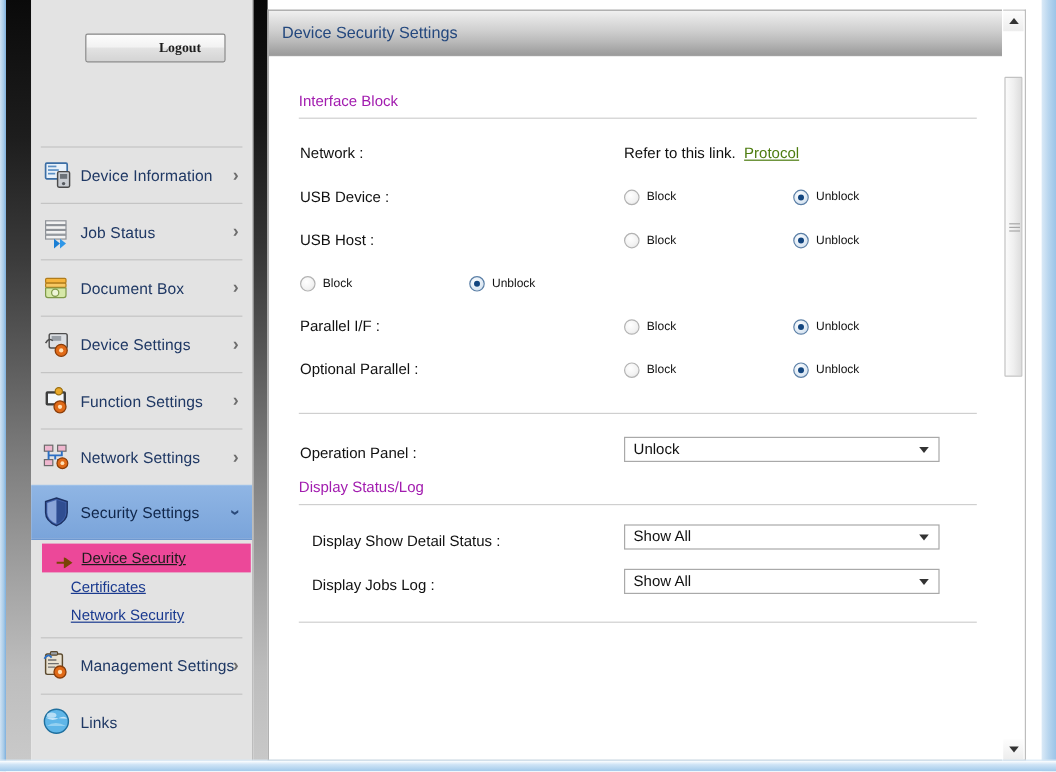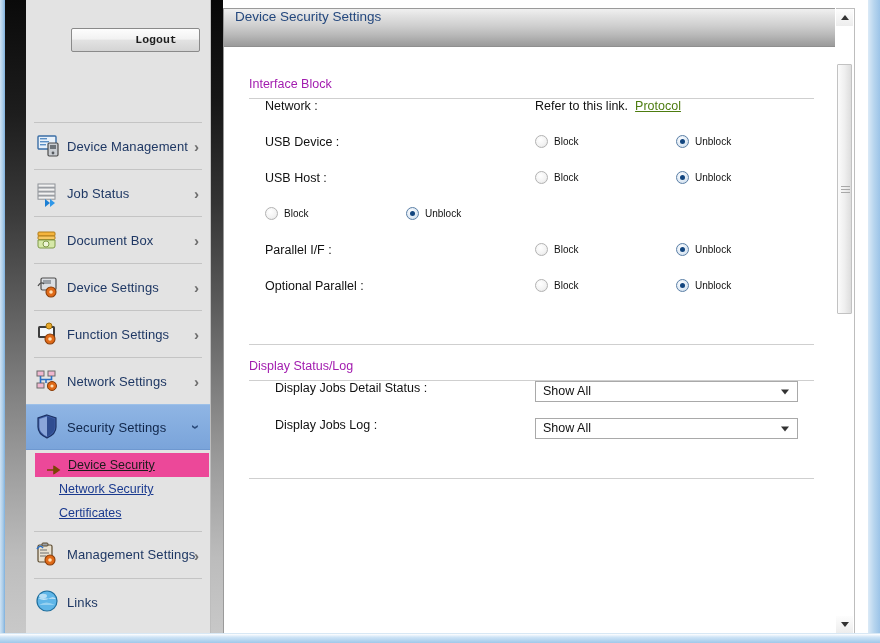--- a/index.html
+++ b/index.html
@@ -43,26 +43,26 @@
   }
 
   
   .sidebar{
     position:absolute; left:26px; top:0; width:185px; height:634px;
     background:#e3e3e3;
     border-right:1px solid #bdbdbd;
   }
   .logout-zone{ height:122px; position:relative; }
   .logout-btn{
-    position:absolute; left:45px; top:28px; width:129px; height:24px;
+    position:absolute; left:45px; top:28px; width:117px; height:24px;
     background:linear-gradient(to bottom,#fdfdfd 0%,#f2f2f2 45%,#e2e2e2 52%,#d4d4d4 100%);
     border:1px solid #8a8a8a;
     border-radius:2px;
     font-size:11.5px; font-weight:bold; color:#1d1d1d;
-    font-family:Liberation Mono, monospace;
+    font-family:Liberation Serif, serif;
     cursor:pointer;
     line-height:22px; text-align:center;padding-left:41px;
   }
   .nav-sep{ height:1px; background:#c4c4c4; margin:0 8px; }
 
   .nav-item{
     position:relative; height:46px; display:flex; align-items:center;
     padding-left:9px; cursor:pointer;
   }
   .nav-item .ico{ width:30px; height:30px; flex:0 0 30px; position:relative; }
@@ -107,36 +107,36 @@
     background:#ffffff;
     border:1px solid #9a9a9a;
     border-right:none;
     overflow:hidden;
   }
   .panel-header{
     height:38px;
     background:linear-gradient(to bottom,#f0f0f0 0%,#e2e2e2 18%,#cfcfcf 45%,
                #b9b9b9 70%,#a6a6a6 88%,#9b9b9b 100%);
     border-bottom:1px solid #8f8f8f;
-    display:flex; padding-left:11px;
+    display:flex; align-items:center; padding-left:11px;
   }
   .panel-header .ttl{
     font-size:13.5px; color:#24487e; font-weight:normal;
   }
   .panel-body{ padding:0 0 0 0; position:relative; background:#fff; height:587px;}
 
   .sect-title{
     font-size:12.5px; color:#a21caf; padding:0 0 0 25px;
   }
   .sect-rule{
     height:1px; background:#cfcfcf; margin:7px 21px 0 25px;
   }
 
   .row{
-    display:flex; align-items:flex-start; height:36px; padding-left:41px;
+    display:flex; align-items:flex-end; height:36px; padding-left:26px;
   }
   .row .rlabel{ font-size:12.5px; color:#111; width:270px; }
   .row .rlabel.indent{ padding-left:10px; }
 
   .opt{
     display:flex; align-items:center; cursor:pointer;
     font-size:10px; color:#111;
   }
   .opt .radio{
     width:13px; height:13px; border-radius:50%;
@@ -221,21 +221,21 @@
         <svg width="30" height="30" viewBox="0 0 30 30">
           <rect x="3" y="5" width="18" height="13" rx="1" fill="#e8f1fa" stroke="#3b6ea5" stroke-width="1.4"></rect>
           <rect x="5" y="7" width="7" height="1.4" fill="#5b8fc4"></rect>
           <rect x="5" y="10" width="9" height="1.4" fill="#5b8fc4"></rect>
           <rect x="5" y="13" width="6" height="1.4" fill="#5b8fc4"></rect>
           <rect x="13" y="12" width="10" height="13" rx="1.2" fill="#c9cdd2" stroke="#4a4a4a" stroke-width="1.2"></rect>
           <rect x="15" y="14" width="6" height="4" fill="#6d7379"></rect>
           <circle cx="18" cy="22" r="1.4" fill="#55595e"></circle>
         </svg>
       </span>
-      <span class="lbl">Device Management</span>
+      <span class="lbl">Device Information</span>
       <span class="chev">›</span>
     </div>
     <div class="nav-sep"></div>
 
     <div class="nav-item">
       <span class="ico">
         <svg width="30" height="30" viewBox="0 0 30 30">
           <g stroke="#8e9298" stroke-width="1" fill="#f2f2f2">
             <rect x="3" y="6" width="17" height="3.2"></rect>
             <rect x="3" y="10" width="17" height="3.2"></rect>
@@ -326,24 +326,24 @@
     <div class="subnav">
       <div class="sub-item active">
         <span class="arrow-marker">
           <svg width="14" height="9" viewBox="0 0 14 9">
             <path d="M0 4.5 h7 M7 1 l5 3.5 l-5 3.5 z" stroke="#7a4405" stroke-width="1.6" fill="#7a4405"></path>
           </svg>
         </span>
         <span class="sub-lbl">Device Security</span>
       </div>
       <div class="sub-item">
+        <span class="sub-lbl">Certificates</span>
+      </div>
+      <div class="sub-item">
         <span class="sub-lbl">Network Security</span>
-      </div>
-      <div class="sub-item">
-        <span class="sub-lbl">Certificates</span>
       </div>
     </div>
 
     <div class="nav-sep"></div>
 
     <div class="nav-item two-line">
       <span class="ico">
         <svg width="30" height="30" viewBox="0 0 30 30">
           <rect x="3" y="5" width="14" height="17" rx="1.5" fill="#e9e2d2" stroke="#5b4a2e" stroke-width="1.2"></rect>
           <rect x="7" y="3" width="6" height="3" rx="1" fill="#9aa0a7" stroke="#5b4a2e" stroke-width="1"></rect>
@@ -446,27 +446,34 @@
         </span>
         <span class="opt on">
           <span class="radio"></span>
           <span>Unblock</span>
         </span>
       </div>
 
       <div style="height:22px"></div>
       <div class="sect-rule"></div>
 
+      <div class="row" style="height:40px">
+        <span class="rlabel">Operation Panel :</span>
+        <span class="sel-box">
+          <span>Unlock</span>
+          <span class="caret"></span>
+        </span>
+      </div>
 
       <div style="height:14px"></div>
       <div class="sect-title">Display Status/Log</div>
       <div class="sect-rule"></div>
 
       <div class="row" style="height:37px">
-        <span class="rlabel indent">Display Jobs Detail Status :</span>
+        <span class="rlabel indent">Display Show Detail Status :</span>
         <span class="sel-box">
           <span>Show All</span>
           <span class="caret"></span>
         </span>
       </div>
 
       <div class="row" style="height:37px">
         <span class="rlabel indent">Display Jobs Log :</span>
         <span class="sel-box">
           <span>Show All</span>

